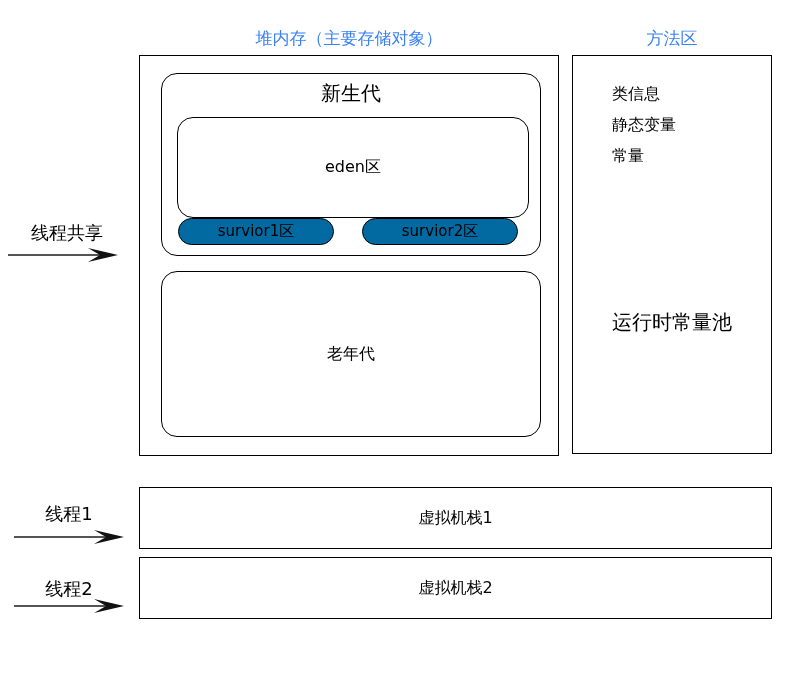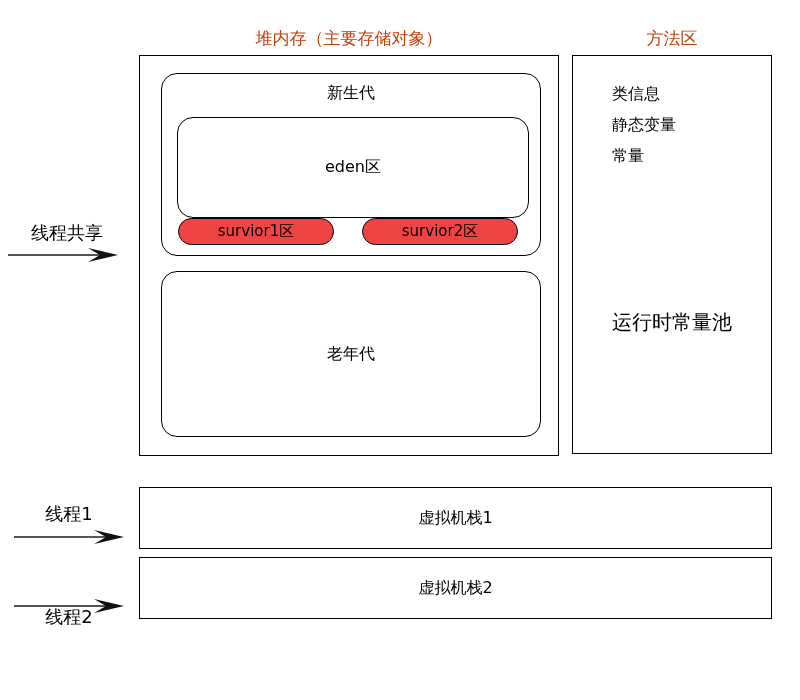--- a/index.html
+++ b/index.html
@@ -32,21 +32,21 @@
     align-items: center;
     justify-content: center;
     text-align: center;
     white-space: nowrap;
   }
 
   
   .diagram-title {
     font-size: 17px;
     line-height: 1;
-    color: #c2410c;
+    color: #3b82f6;
   }
 
   
   #heap-box {
     left: 139px;
     top: 55px;
     width: 420px;
     height: 401px;
     border: 1.6px solid #000;
     background: #fff;
@@ -60,39 +60,39 @@
     border: 1.6px solid #000;
     border-radius: 16px;
     background: #fff;
   }
 
   #young-gen-label {
     left: 161px;
     top: 80px;
     width: 380px;
     height: 26px;
-    font-size: 16px;
+    font-size: 20px;
   }
 
   #eden-box {
     left: 177px;
     top: 117px;
     width: 352px;
     height: 101px;
     border: 1.6px solid #000;
     border-radius: 16px;
     background: #fff;
     font-size: 16px;
   }
 
   .survivor-pill {
     height: 27px;
     border: 1.6px solid #000;
     border-radius: 14px;
-    background: #ef4444;
+    background: #0369a1;
     font-size: 15px;
   }
   #survivor1-box { left: 178px; top: 218px; width: 156px; }
   #survivor2-box { left: 362px; top: 218px; width: 156px; }
 
   #old-gen-box {
     left: 161px;
     top: 271px;
     width: 380px;
     height: 166px;
@@ -146,21 +146,21 @@
 
   
   .thread-label {
     font-size: 18px;
     white-space: nowrap;
     text-align: center;
     line-height: 1;
   }
   #thread-shared-label { left: 14px; top: 224px; width: 106px; }
   #thread-1-label      { left: 26px; top: 505px; width: 86px; }
-  #thread-2-label      { left: 26px; top: 608px; width: 86px; }
+  #thread-2-label      { left: 26px; top: 580px; width: 86px; }
 
   .arrow {
     height: 14px;
     width: 122px;
   }
   #thread-shared-arrow { left: 8px;  top: 248px; }
   #thread-1-arrow      { left: 14px; top: 530px; }
   #thread-2-arrow      { left: 14px; top: 599px; }
   .arrow svg { display: block; }
 </style>

